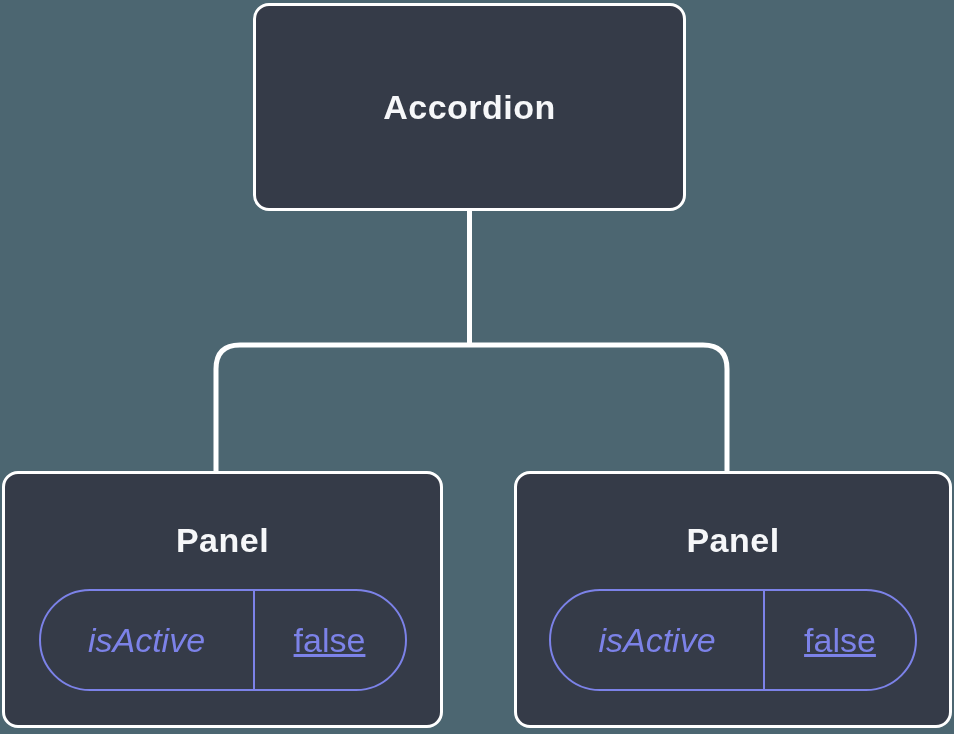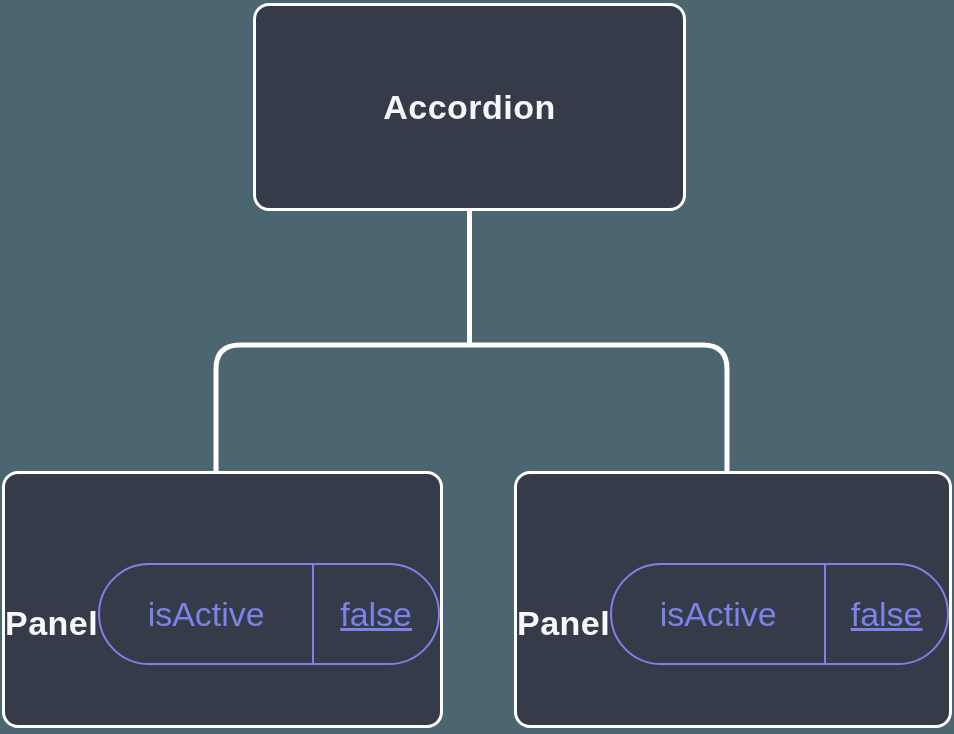--- a/index.html
+++ b/index.html
@@ -38,20 +38,21 @@
   .node-label{
     color:var(--text-primary);
     font-size:34px;
     font-weight:600;
     letter-spacing:.5px;
   }
   .node-panel{
     top:471px;
     height:257px;
     display:flex;
+    flex-direction:column;
     align-items:center;
   }
   .node-panel-left{left:2px;width:441px;}
   .node-panel-right{left:514px;width:438px;}
   .node-panel .node-label{
     margin-top:46px;
     line-height:40px;
   }
   .state-pill{
     margin-top:29px;
@@ -68,20 +69,21 @@
     align-items:center;
     justify-content:center;
     color:var(--accent-purple);
     font-size:34px;
     font-weight:400;
   }
   .seg-name{
     width:214px;
     flex:none;
     border-right:2px solid var(--accent-purple);
+    font-style:italic;
   }
   .seg-value{flex:1;text-decoration:underline;}
 </style>
 </head>
 <body>
 
 <div class="stage">
 
   <svg class="connector-svg" viewBox="0 0 954 734" xmlns="http://www.w3.org/2000/svg" aria-hidden="true">
     <path d="M469.5 211 L469.5 347" stroke="#ffffff" stroke-width="5" fill="none"></path>

